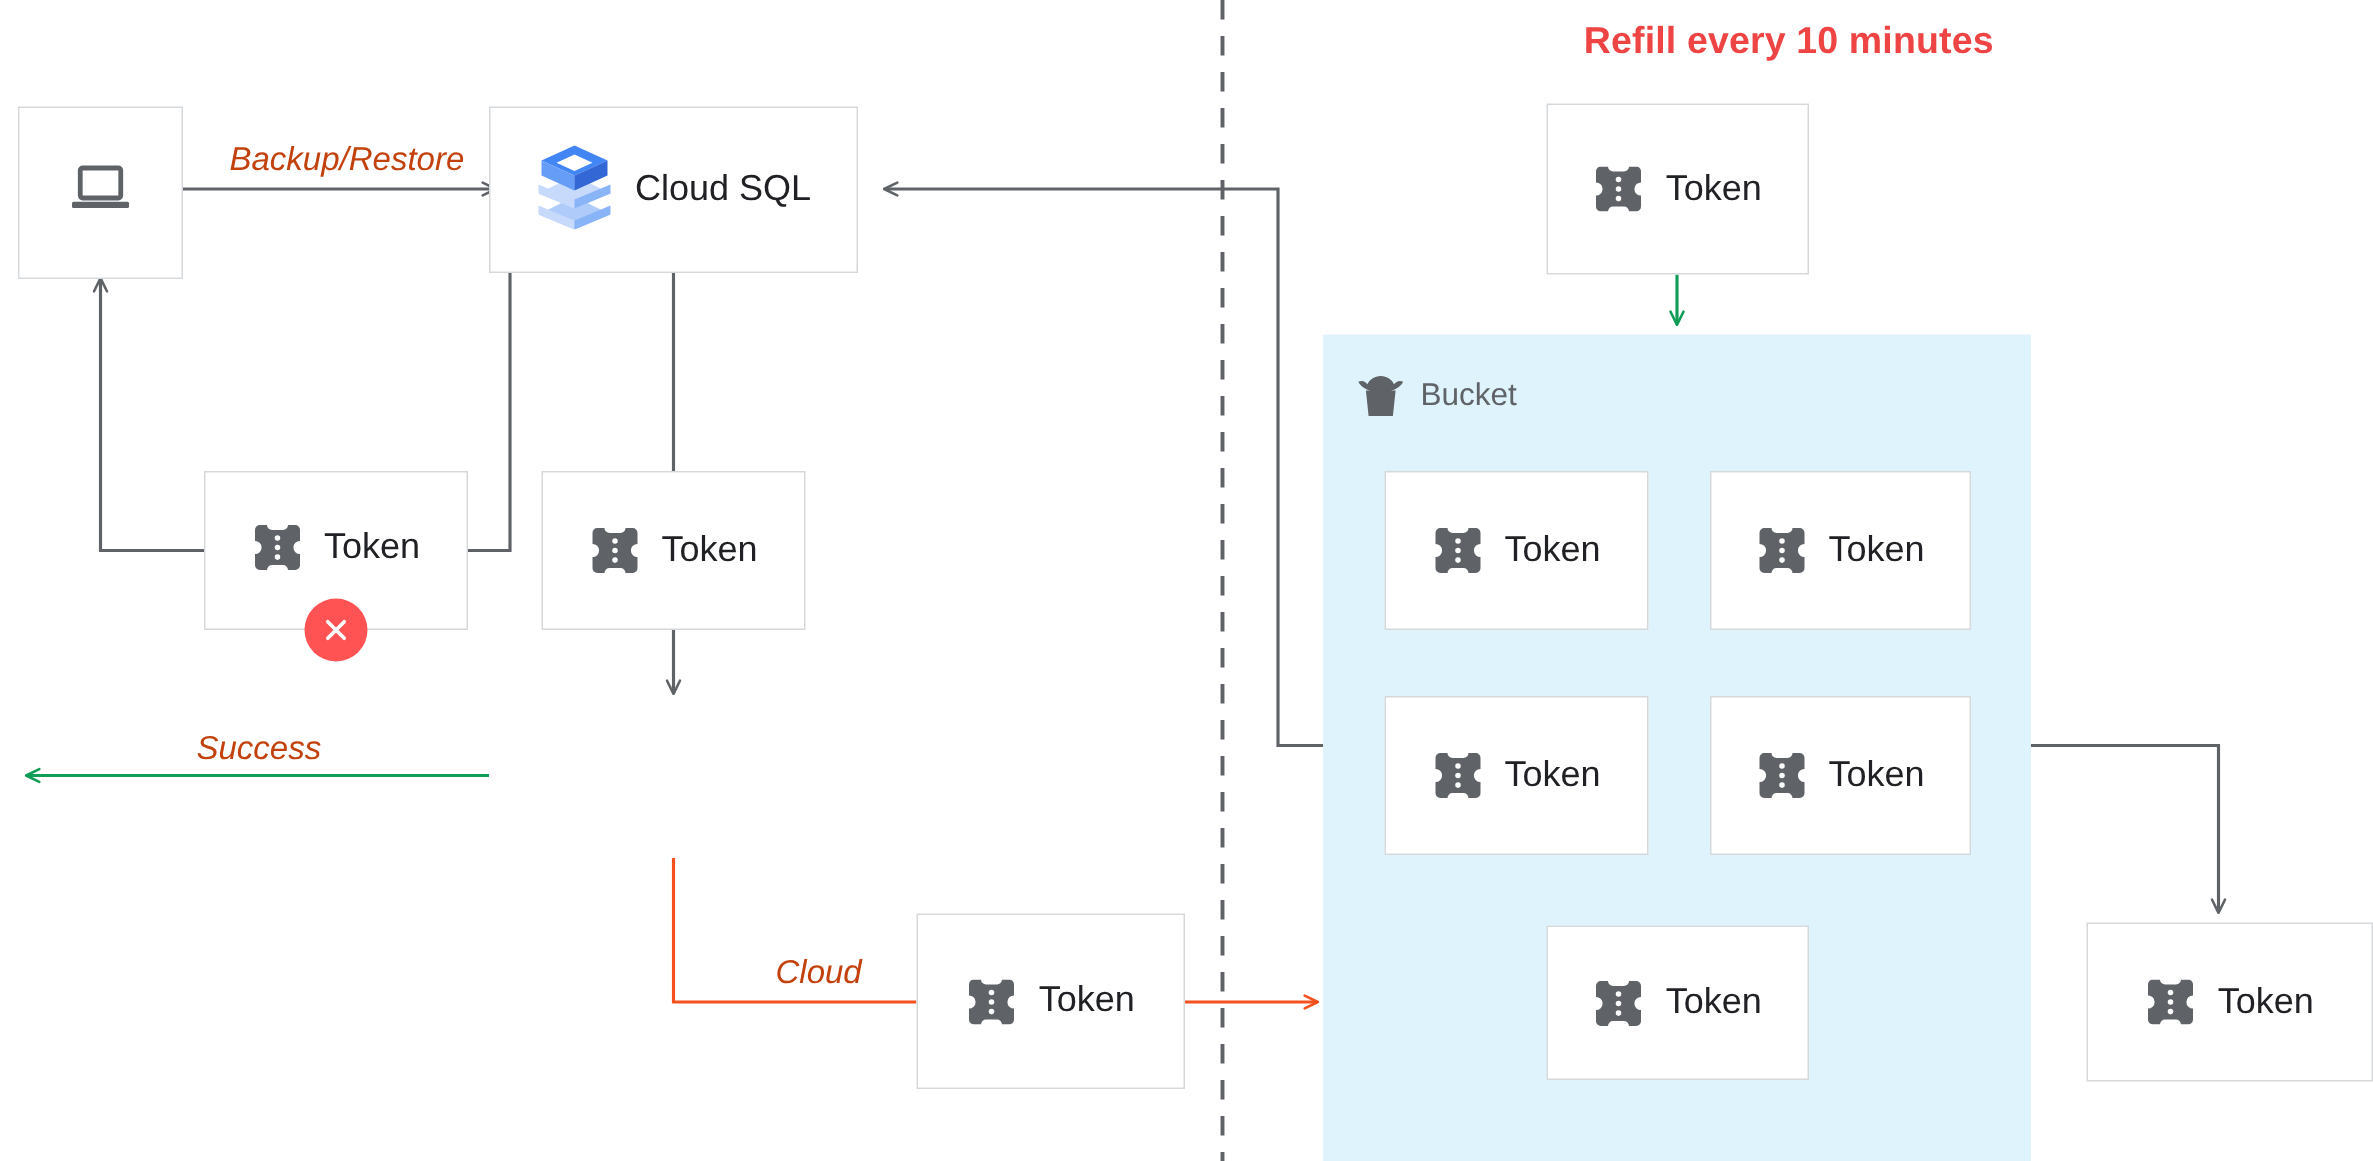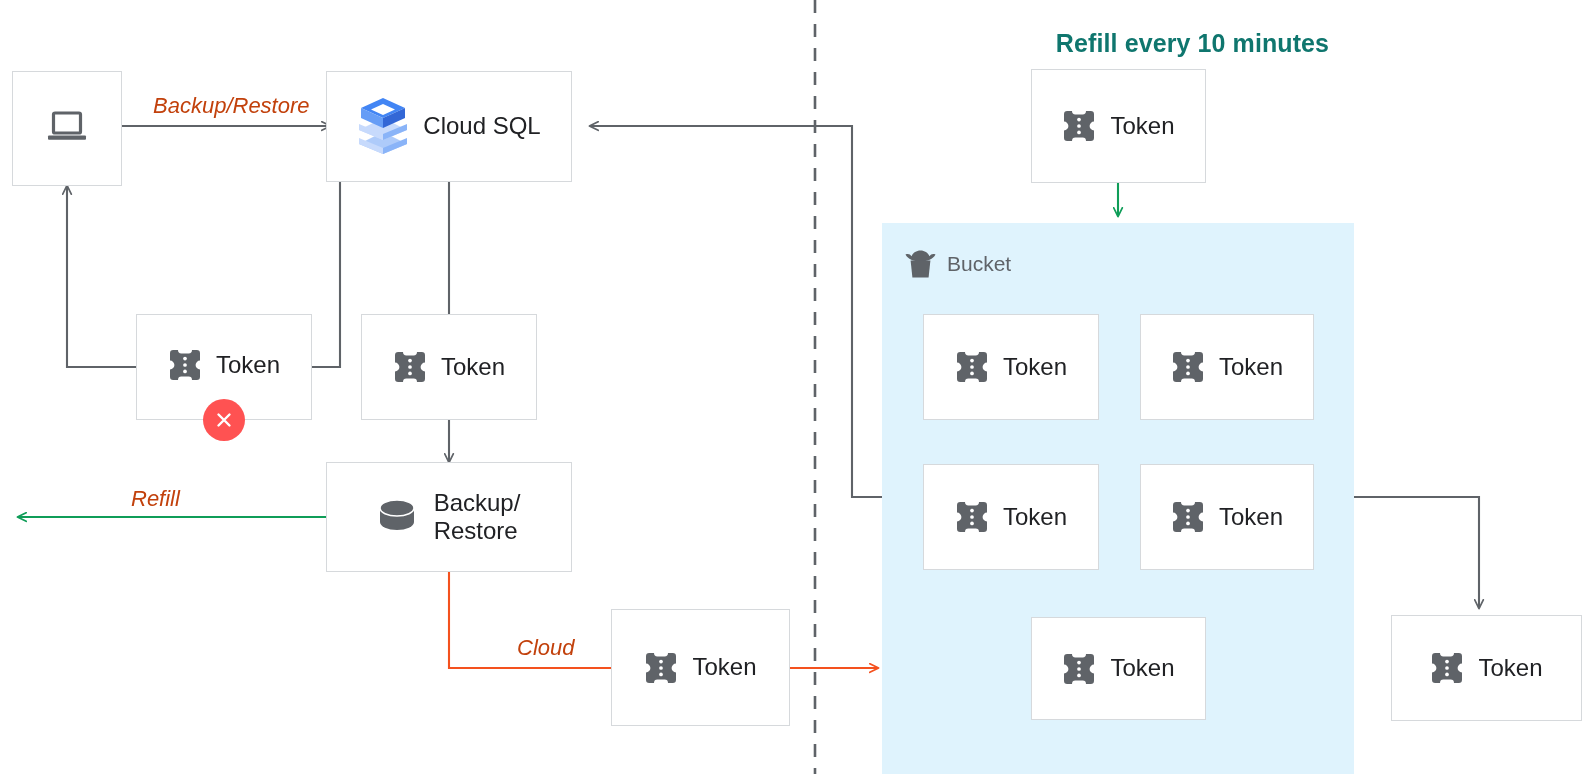--- a/index.html
+++ b/index.html
@@ -62,23 +62,22 @@
   .bucket-ico{width:33px;height:31px;display:block;}
 
   
   #refill-title{
     position:absolute;
     left:1051px; top:13px;
     width:283px;
     text-align:center;
     font-size:25px;
     font-weight:bold;
-    color:#0f766e;
+    color:#ef4444;
     letter-spacing:.1px;
-    margin-top:16px;
   }
   .edge-label{
     position:absolute;
     font-size:22px;
     color:#c2410c;
     line-height:1.28;
     font-style:italic;
   }
 
   
@@ -200,51 +199,38 @@
           <path d="M2,3.2 A3.2,3.2 0 0 1 5.2,0 H10 A3.4,3.4 0 0 0 13.4,3.4 H20.6 A3.4,3.4 0 0 0 24,0 H28.8 A3.2,3.2 0 0 1 32,3.2 V10.6 A4.4,4.4 0 0 0 32,19.4 V26.8 A3.2,3.2 0 0 1 28.8,30 H24 A3.4,3.4 0 0 0 20.6,26.6 H13.4 A3.4,3.4 0 0 0 10,30 H5.2 A3.2,3.2 0 0 1 2,26.8 V19.4 A4.4,4.4 0 0 0 2,10.6 Z" fill="#5f6368"></path>
           <circle cx="17" cy="8.6" r="1.85" fill="#ffffff"></circle>
           <circle cx="17" cy="15" r="1.85" fill="#ffffff"></circle>
           <circle cx="17" cy="21.4" r="1.85" fill="#ffffff"></circle>
         </svg>
       </span>
       <span class="node-label">Token</span>
     </span>
   </div>
 
-  <div class="nodebox" style="left:326px;top:462px;width:246px;height:110px;">
-    <span class="node-inner" style="gap:18px;">
-      <span>
-        <svg width="38" height="32" viewBox="0 0 38 32" xmlns="http://www.w3.org/2000/svg">
-          <path d="M2,9 L2,23 A17,8 0 0 0 36,23 L36,9 Z" fill="#5f6368"></path>
-          <ellipse cx="19" cy="9" rx="17" ry="8" fill="#5f6368"></ellipse>
-          <ellipse cx="19" cy="9" rx="17" ry="8" fill="none" stroke="#ffffff" stroke-width="1.6"></ellipse>
-        </svg>
-      </span>
-      <span class="node-label">Backup/
-Restore</span>
-    </span>
-  </div>
 
   <div class="nodebox" style="left:611px;top:609px;width:179px;height:117px;">
     <span class="node-inner">
       <span>
         <svg class="tok-ico" viewBox="0 0 34 30" xmlns="http://www.w3.org/2000/svg">
           <path d="M2,3.2 A3.2,3.2 0 0 1 5.2,0 H10 A3.4,3.4 0 0 0 13.4,3.4 H20.6 A3.4,3.4 0 0 0 24,0 H28.8 A3.2,3.2 0 0 1 32,3.2 V10.6 A4.4,4.4 0 0 0 32,19.4 V26.8 A3.2,3.2 0 0 1 28.8,30 H24 A3.4,3.4 0 0 0 20.6,26.6 H13.4 A3.4,3.4 0 0 0 10,30 H5.2 A3.2,3.2 0 0 1 2,26.8 V19.4 A4.4,4.4 0 0 0 2,10.6 Z" fill="#5f6368"></path>
           <circle cx="17" cy="8.6" r="1.85" fill="#ffffff"></circle>
           <circle cx="17" cy="15" r="1.85" fill="#ffffff"></circle>
           <circle cx="17" cy="21.4" r="1.85" fill="#ffffff"></circle>
         </svg>
       </span>
       <span class="node-label">Token</span>
     </span>
   </div>
 
   <div class="edge-label" style="left:153px;top:92px;">Backup/Restore</div>
 
-  <div class="edge-label" style="left:131px;top:485px;">Refill</div>
+  <div class="edge-label" style="left:131px;top:485px;">Success</div>
 
   <div class="edge-label" style="left:517px;top:634px;">Cloud</div>
 
   <div id="refill-title">Refill every 10 minutes</div>
 
   <div class="nodebox" style="left:1031px;top:69px;width:175px;height:114px;">
     <span class="node-inner">
       <span>
         <svg class="tok-ico" viewBox="0 0 34 30" xmlns="http://www.w3.org/2000/svg">
           <path d="M2,3.2 A3.2,3.2 0 0 1 5.2,0 H10 A3.4,3.4 0 0 0 13.4,3.4 H20.6 A3.4,3.4 0 0 0 24,0 H28.8 A3.2,3.2 0 0 1 32,3.2 V10.6 A4.4,4.4 0 0 0 32,19.4 V26.8 A3.2,3.2 0 0 1 28.8,30 H24 A3.4,3.4 0 0 0 20.6,26.6 H13.4 A3.4,3.4 0 0 0 10,30 H5.2 A3.2,3.2 0 0 1 2,26.8 V19.4 A4.4,4.4 0 0 0 2,10.6 Z" fill="#5f6368"></path>

